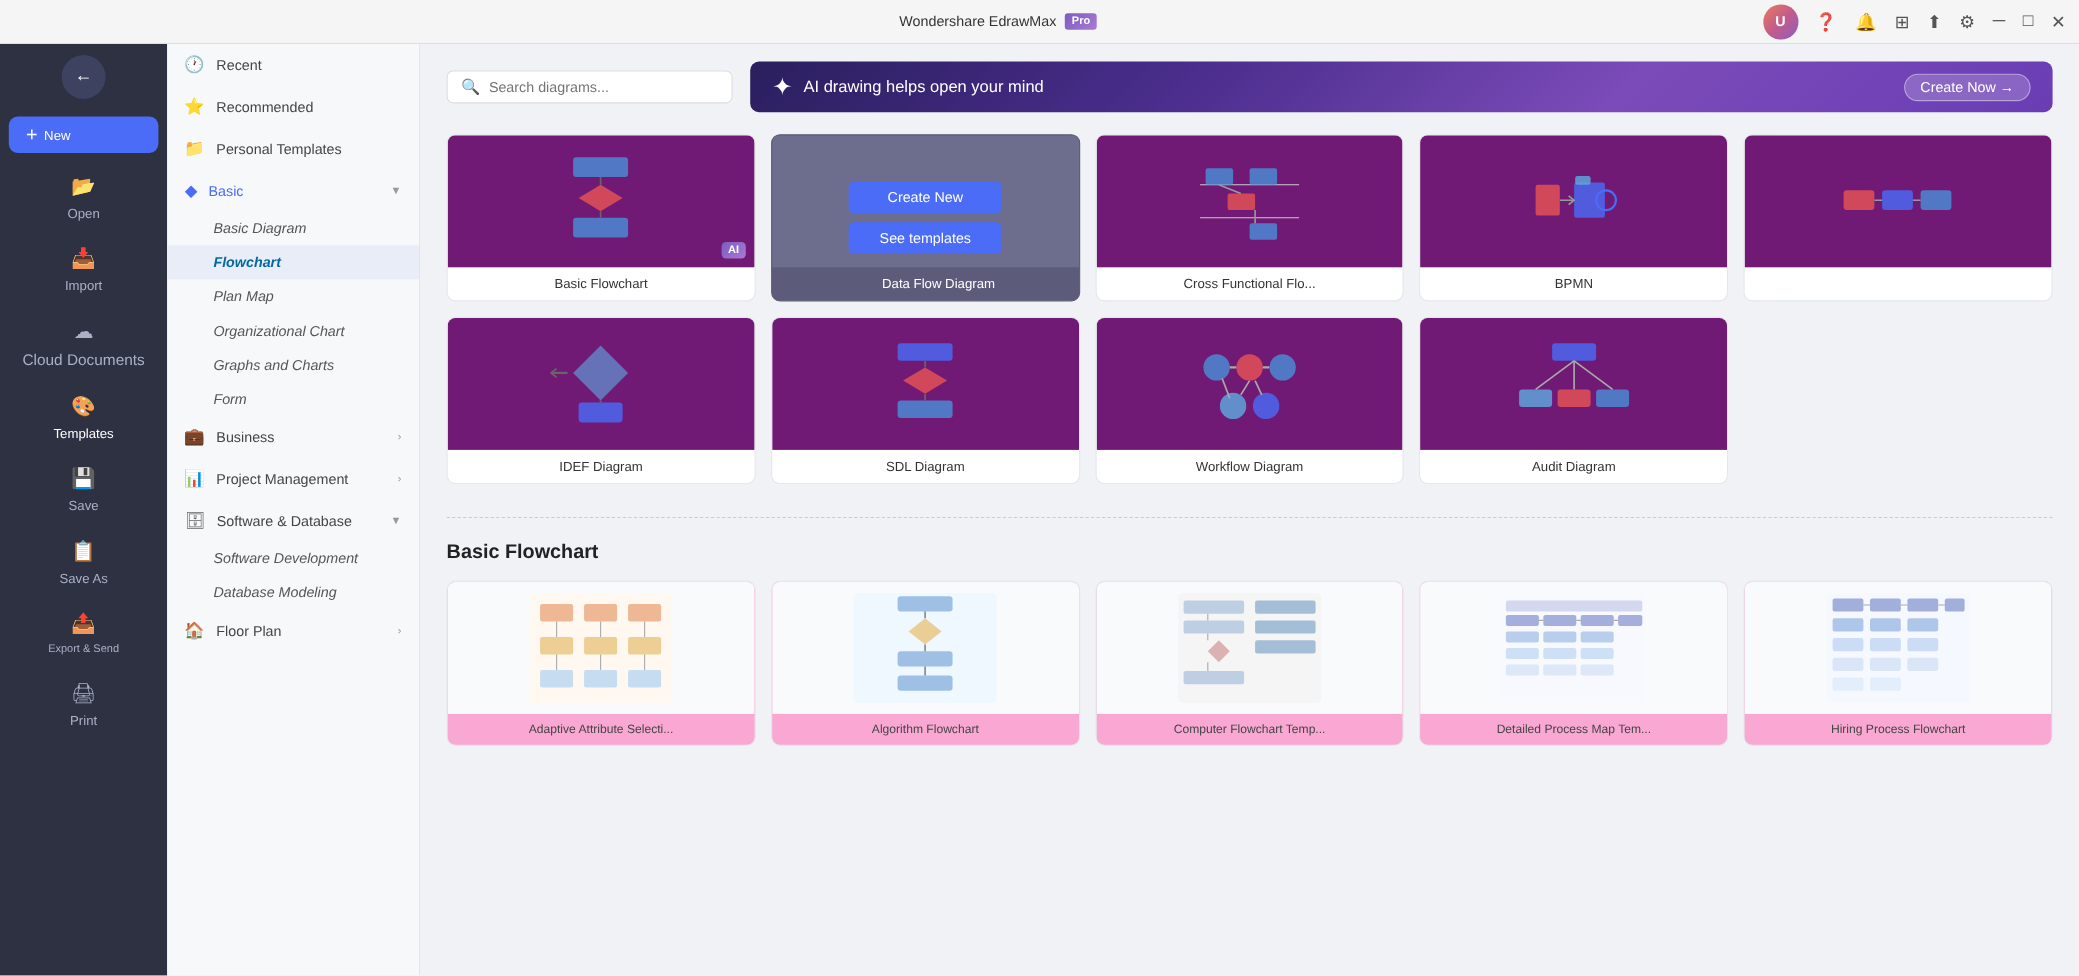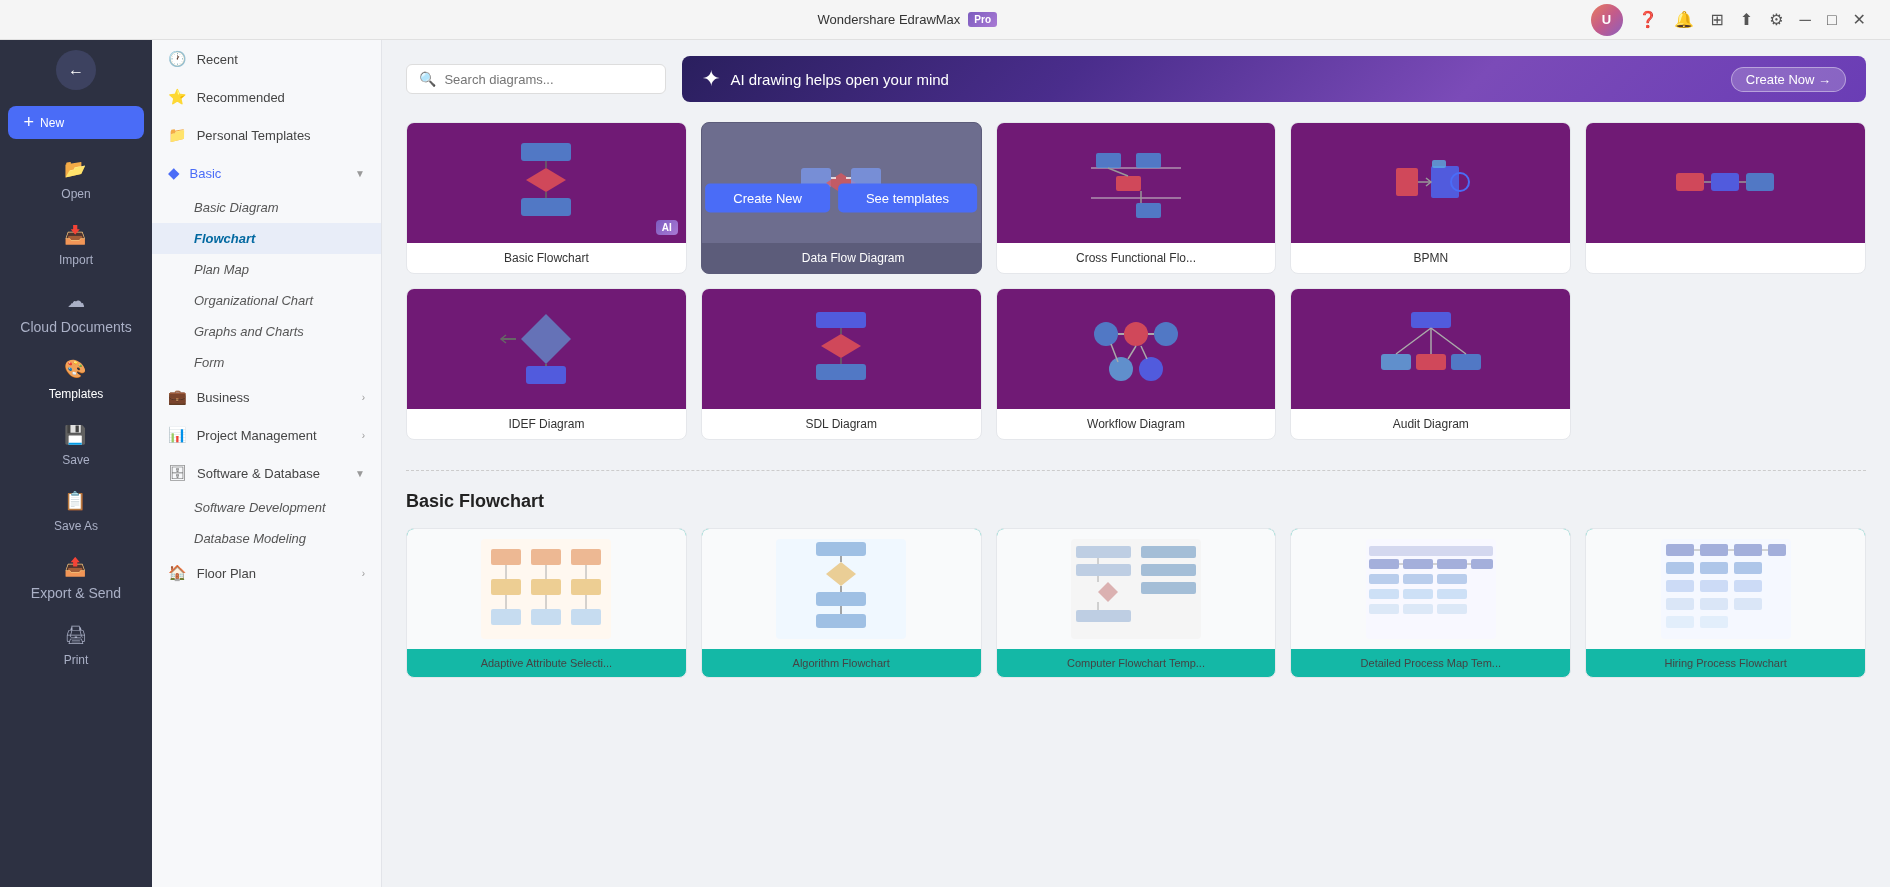--- a/index.html
+++ b/index.html
@@ -5,21 +5,21 @@
     * { box-sizing: border-box; margin: 0; padding: 0; }
     body { font-family: 'Segoe UI', Arial, sans-serif; background: #f0f2f5; width: 1890px; height: 887px; overflow: hidden; display: flex; flex-direction: column; }
 
     
     .title-bar {
       height: 40px;
       background: #f5f5f5;
       display: flex;
       align-items: center;
       justify-content: space-between;
-      padding: 0 24px;
+      padding: 0 12px;
       border-bottom: 1px solid #e0e0e0;
       flex-shrink: 0;
     }
     .title-bar-center {
       display: flex;
       align-items: center;
       gap: 8px;
       font-size: 13px;
       color: #333;
     }
@@ -253,21 +253,21 @@
       margin-left: 24px;
     }
 
     
     .card-overlay-btns {
       position: absolute;
       top: 50%;
       left: 50%;
       transform: translate(-50%, -50%);
       display: flex;
-      flex-direction: row;
+      flex-direction: column;
       gap: 8px;
       z-index: 10;
     }
     .overlay-btn {
       background: #4a6cf7;
       color: white;
       border: none;
       border-radius: 5px;
       padding: 7px 28px;
       font-size: 13px;
@@ -294,21 +294,21 @@
       font-weight: 700;
       color: #222;
       margin-bottom: 16px;
     }
     .templates-grid {
       display: grid;
       grid-template-columns: repeat(5, 1fr);
       gap: 14px;
     }
     .template-card {
-      background: #14b8a6;
+      background: #f9a8d4;
       border-radius: 8px;
       border: 1px solid #e5e7eb;
       overflow: hidden;
       cursor: pointer;
     }
     .template-card-img {
       height: 120px;
       background: #f9fafb;
       display: flex;
       align-items: center;
@@ -391,21 +391,21 @@
     <div class="left-sidebar-item">
       <div class="icon-box">💾</div>
       <span>Save</span>
     </div>
     <div class="left-sidebar-item">
       <div class="icon-box">📋</div>
       <span>Save As</span>
     </div>
     <div class="left-sidebar-item">
       <div class="icon-box">📤</div>
-      <span style="font-size:14px;text-align:left">Export &amp; Send</span>
+      <span style="font-size:10px;text-align:left">Export &amp; Send</span>
     </div>
     <div class="left-sidebar-item">
       <div class="icon-box">🖨</div>
       <span>Print</span>
     </div>
   </div>
 
   <div class="nav-sidebar">
     <div class="nav-item">
       <span class="nav-icon">🕐</span>

